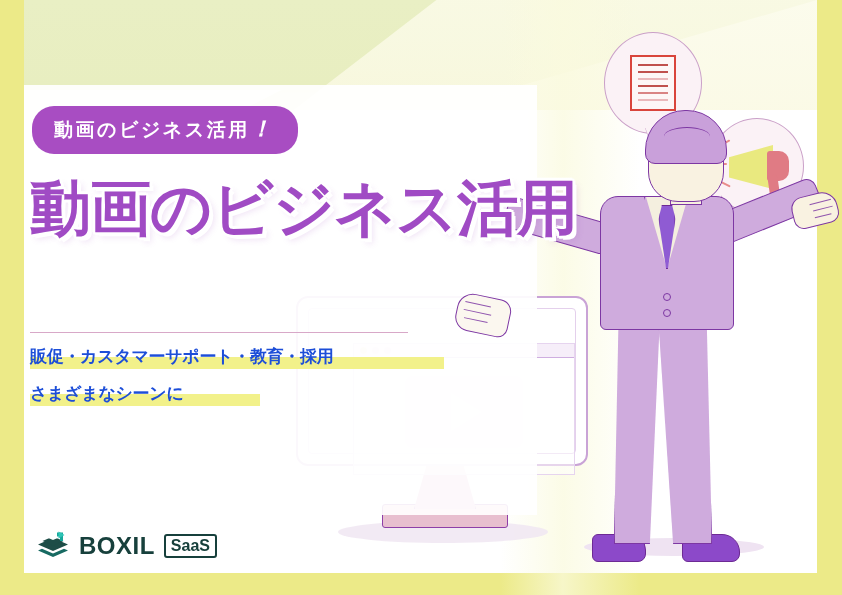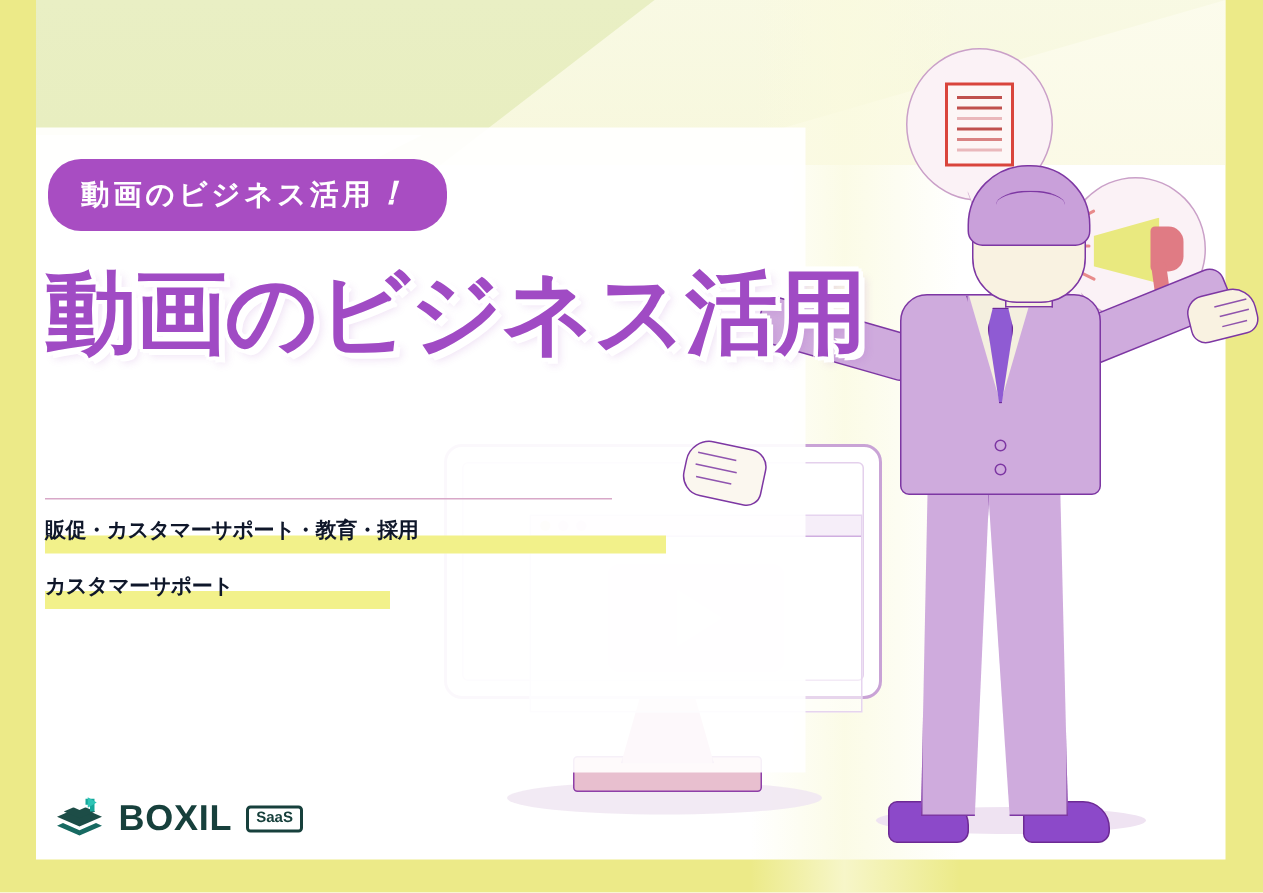--- a/index.html
+++ b/index.html
@@ -236,21 +236,21 @@
   }
   .title-1{top:168px;}
   .title-2{top:240px;}
 
   .rule{
     position:absolute;left:30px;top:332px;width:378px;height:1.4px;
     background:#d8a8c8;
   }
   .sub-line{
     position:absolute;left:30px;
-    font-size:14px;font-weight:700;color:#0f172a;
+    font-size:17px;font-weight:700;color:#1d4ed8;
     white-space:nowrap;letter-spacing:-.3px;
     font-family:"DejaVu Sans",sans-serif;
     z-index:4;
   }
   .sub-1{top:345px;}
   .sub-2{top:382px;}
   .hl{
     position:absolute;background:#f2f18a;z-index:3;
   }
   .hl-1{left:30px;top:357px;width:414px;height:12px;}
@@ -269,21 +269,21 @@
     display:flex;align-items:center;gap:9px;
   }
   .logo-mark{position:relative;width:34px;height:30px;}
   .logo-text{
     font-size:24px;font-weight:800;color:#17403c;
     letter-spacing:.5px;line-height:1;
     font-family:"Liberation Sans",sans-serif;
   }
   .logo-saas{
     border:2px solid #17403c;border-radius:3px;
-    padding:1px 5px 2px;font-size:10px;font-weight:700;color:#17403c;
+    padding:1px 5px 2px;font-size:16px;font-weight:700;color:#17403c;
     line-height:1.1;
     font-family:"Liberation Sans",sans-serif;
   }
 </style>
 </head>
 <body>
 
 <div id="slide">
 
   <div class="bg-yellow-frame"></div>
@@ -371,21 +371,21 @@
 
   <div class="badge"><span>動画のビジネス活用</span><span class="bang">！</span></div>
 
   <div class="title title-1">動画のビジネス活用</div>
 
   <div class="rule"></div>
 
   <div class="hl hl-1"></div>
   <div class="hl hl-2"></div>
   <div class="sub-line sub-1">販促・カスタマーサポート・教育・採用</div>
-  <div class="sub-line sub-2">カスタマーサポート</div>
+  <div class="sub-line sub-2">さまざまなシーンに</div>
 
 
   <div class="logo">
     <div class="logo-mark">
       <svg viewBox="0 0 34 30" width="34" height="30" aria-hidden="true">
         <path d="M17 20 L2 13.5 L17 7 L32 13.5 Z" fill="#1d4d47"></path>
         <path d="M17 26 L2 19.5 L6 17.7 L17 22.5 L28 17.7 L32 19.5 Z" fill="#176a62"></path>
         <path d="M17 14.5 L6.5 10 L17 5.5 L27.5 10 Z" fill="#1d4d47"></path>
         <path d="M17 9 L11 6.4 L17 3.8 L23 6.4 Z" fill="#ffffff"></path>
         <path d="M21 1.5 L27 1.5 L27 10 L24 10 L24 5.5 L21 5.5 Z" fill="#16a79a"></path>

